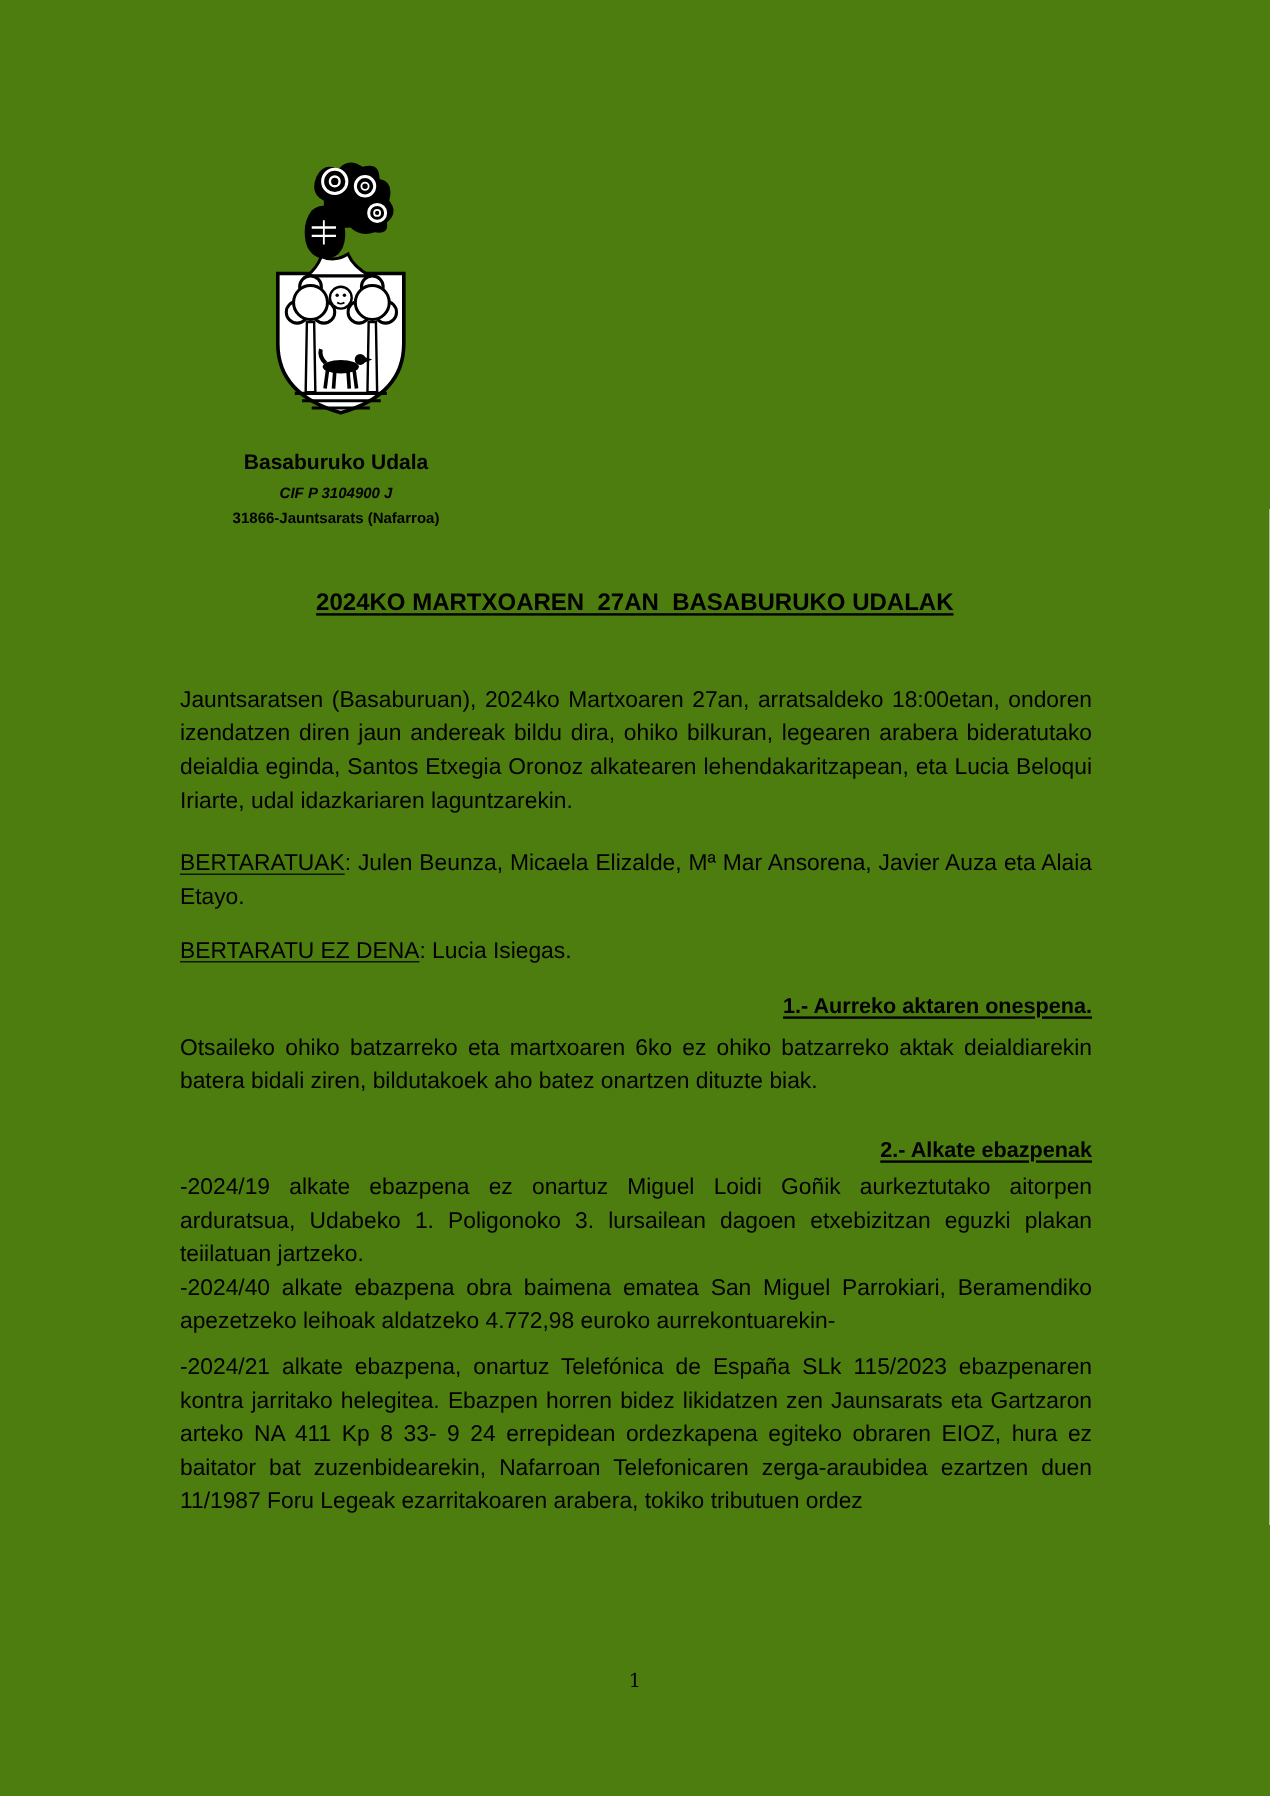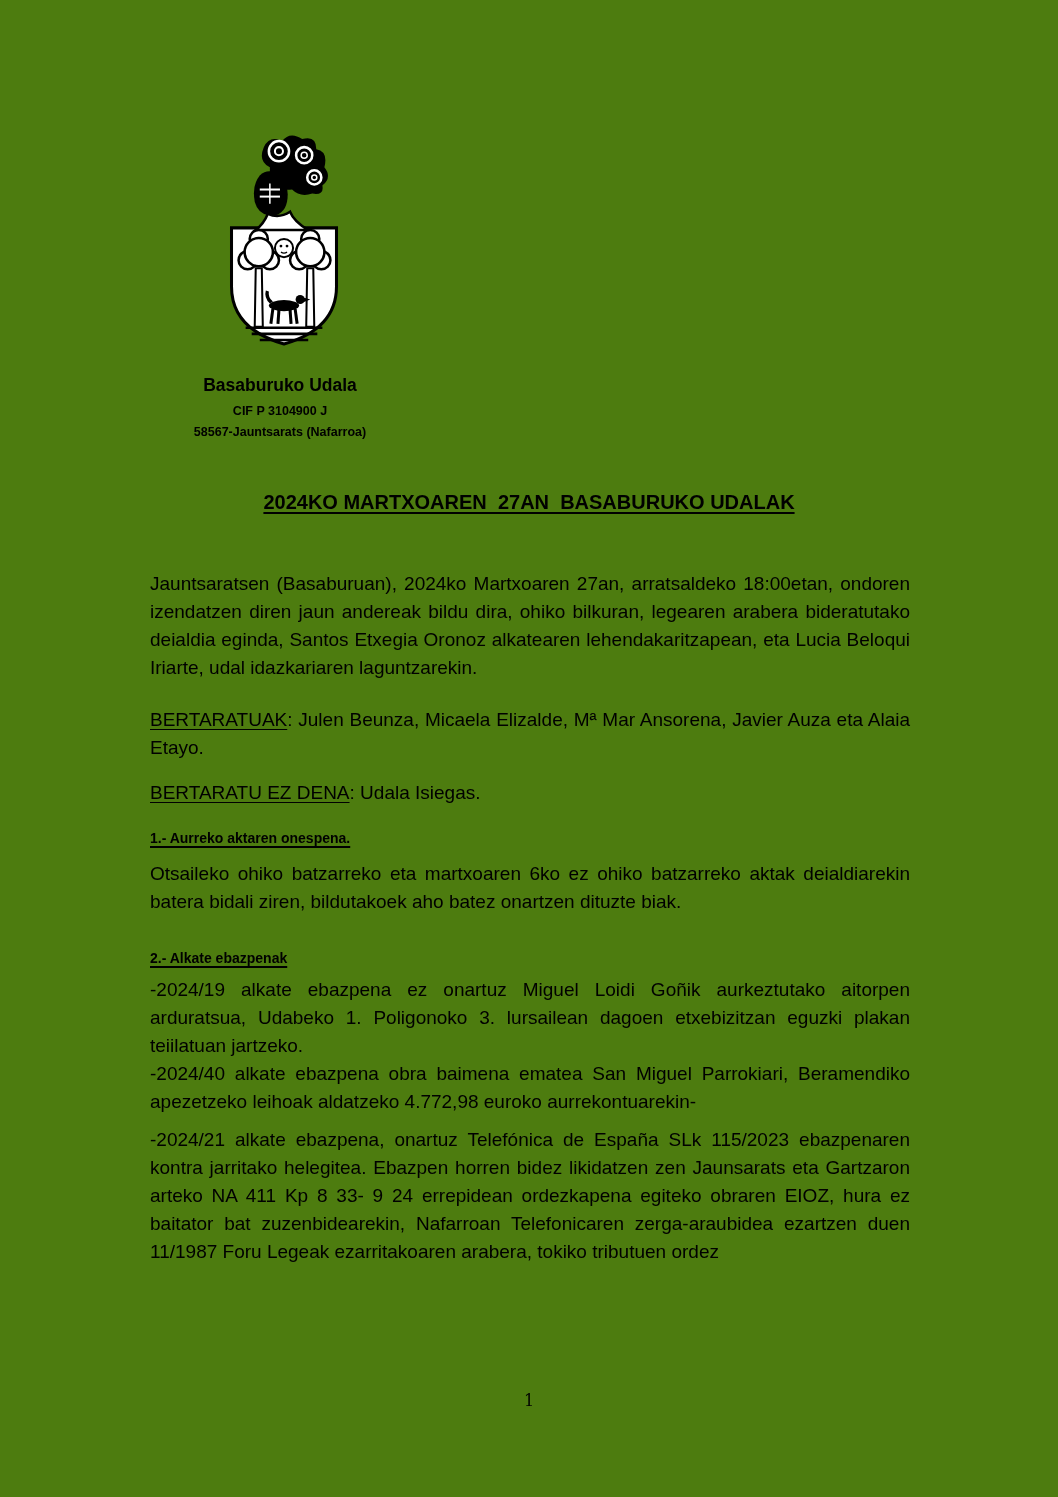--- a/index.html
+++ b/index.html
@@ -13,42 +13,42 @@
   }
   .coat-of-arms {
     position:absolute; left:222px; top:133px;
     width:124px; height:214px;
   }
   .letterhead-text {
     position:absolute; left:140px; top:374px; width:280px;
     text-align:center; font-weight:bold;
   }
   .org-name { font-size:17.5px; line-height:22px; margin-bottom:8px; }
-  .org-cif { font-size:12.5px; line-height:15px; margin-bottom:6px; }
+  .org-cif { font-size:12.5px; line-height:15px; margin-bottom:6px;font-style:italic; }
   .org-address { font-size:12.5px; line-height:15px; }
   .doc-title {
     position:absolute; left:0; top:486px; width:100%;
     text-align:center; font-weight:bold; font-size:20px; line-height:33px;
   }
   .doc-title .title-line {
     display:block;
     text-decoration:underline;
     text-decoration-thickness:2px;
     text-underline-offset:3px;
     white-space:pre-wrap;
   }
   .content {
     position:absolute; left:150px; top:570px; width:760px;
     font-size:19px; line-height:28px; text-align:justify;
   }
   .content p { margin:0; }
   .u { text-decoration:underline; text-underline-offset:3px; }
   .agenda-title { font-weight:bold; text-align:center; font-size:19.5px; }
   .section-heading {
-    font-weight:bold; font-size:14px; text-align:left;
+    font-weight:bold; font-size:18px; text-align:right;
     text-decoration:underline; text-decoration-thickness:2px; text-underline-offset:3px;
   }
   .mb24 { margin-bottom:24px !important; }
   .mb17 { margin-bottom:17px !important; }
   .mb16 { margin-bottom:16px !important; }
   .mb15 { margin-bottom:15px !important; }
   .mb10 { margin-bottom:10px !important; }
   .mb8  { margin-bottom:8px  !important; }
   .mb4  { margin-bottom:4px  !important; }
   .mb28 { margin-bottom:28px !important; }
@@ -120,33 +120,33 @@
     <g stroke="#000" stroke-width="2.5" fill="none">
       <path d="M22,193 H98"></path>
       <path d="M28,199 H93"></path>
       <path d="M36,205 H84"></path>
     </g>
   </svg>
 
   <div class="letterhead-text">
     <div class="org-name">Basaburuko Udala</div>
     <div class="org-cif">CIF P 3104900 J</div>
-    <div class="org-address">58567-Jauntsarats (Nafarroa)</div>
+    <div class="org-address">31866-Jauntsarats (Nafarroa)</div>
   </div>
 
   <div class="doc-title">
     <span class="title-line">2024KO MARTXOAREN  27AN  BASABURUKO UDALAK</span>
   </div>
 
   <div class="content">
     <p class="mb24">Jauntsaratsen (Basaburuan), 2024ko Martxoaren 27an, arratsaldeko 18:00etan, ondoren izendatzen diren jaun andereak bildu dira, ohiko bilkuran, legearen arabera bideratutako deialdia eginda, Santos Etxegia Oronoz alkatearen lehendakaritzapean, eta Lucia Beloqui Iriarte, udal idazkariaren laguntzarekin.</p>
 
     <p class="mb17"><span class="u">BERTARATUAK</span><span>: Julen Beunza, Micaela Elizalde, Mª Mar Ansorena, Javier Auza eta Alaia Etayo.</span></p>
 
-    <p class="mb17"><span class="u">BERTARATU EZ DENA</span><span>: Udala Isiegas.</span></p>
+    <p class="mb17"><span class="u">BERTARATU EZ DENA</span><span>: Lucia Isiegas.</span></p>
 
 
 
     <p class="section-heading mb8">1.- Aurreko aktaren onespena.</p>
     <p class="mb28">Otsaileko ohiko batzarreko eta martxoaren 6ko ez ohiko batzarreko aktak deialdiarekin batera bidali ziren, bildutakoek aho batez onartzen dituzte biak.</p>
 
     <p class="section-heading mb4">2.- Alkate ebazpenak</p>
     <p>-2024/19 alkate ebazpena ez onartuz Miguel Loidi Goñik aurkeztutako aitorpen arduratsua, Udabeko 1. Poligonoko 3. lursailean dagoen etxebizitzan eguzki plakan teiilatuan jartzeko.</p>
     <p class="mb10">-2024/40 alkate ebazpena obra baimena ematea San Miguel Parrokiari, Beramendiko apezetzeko leihoak aldatzeko 4.772,98 euroko aurrekontuarekin-</p>
     <p>-2024/21 alkate ebazpena, onartuz Telefónica de España SLk 115/2023 ebazpenaren kontra jarritako helegitea. Ebazpen horren bidez likidatzen zen Jaunsarats eta Gartzaron arteko NA 411 Kp 8 33- 9 24 errepidean ordezkapena egiteko obraren EIOZ, hura ez baitator bat zuzenbidearekin, Nafarroan Telefonicaren zerga-araubidea ezartzen duen 11/1987 Foru Legeak ezarritakoaren arabera, tokiko tributuen ordez</p>

